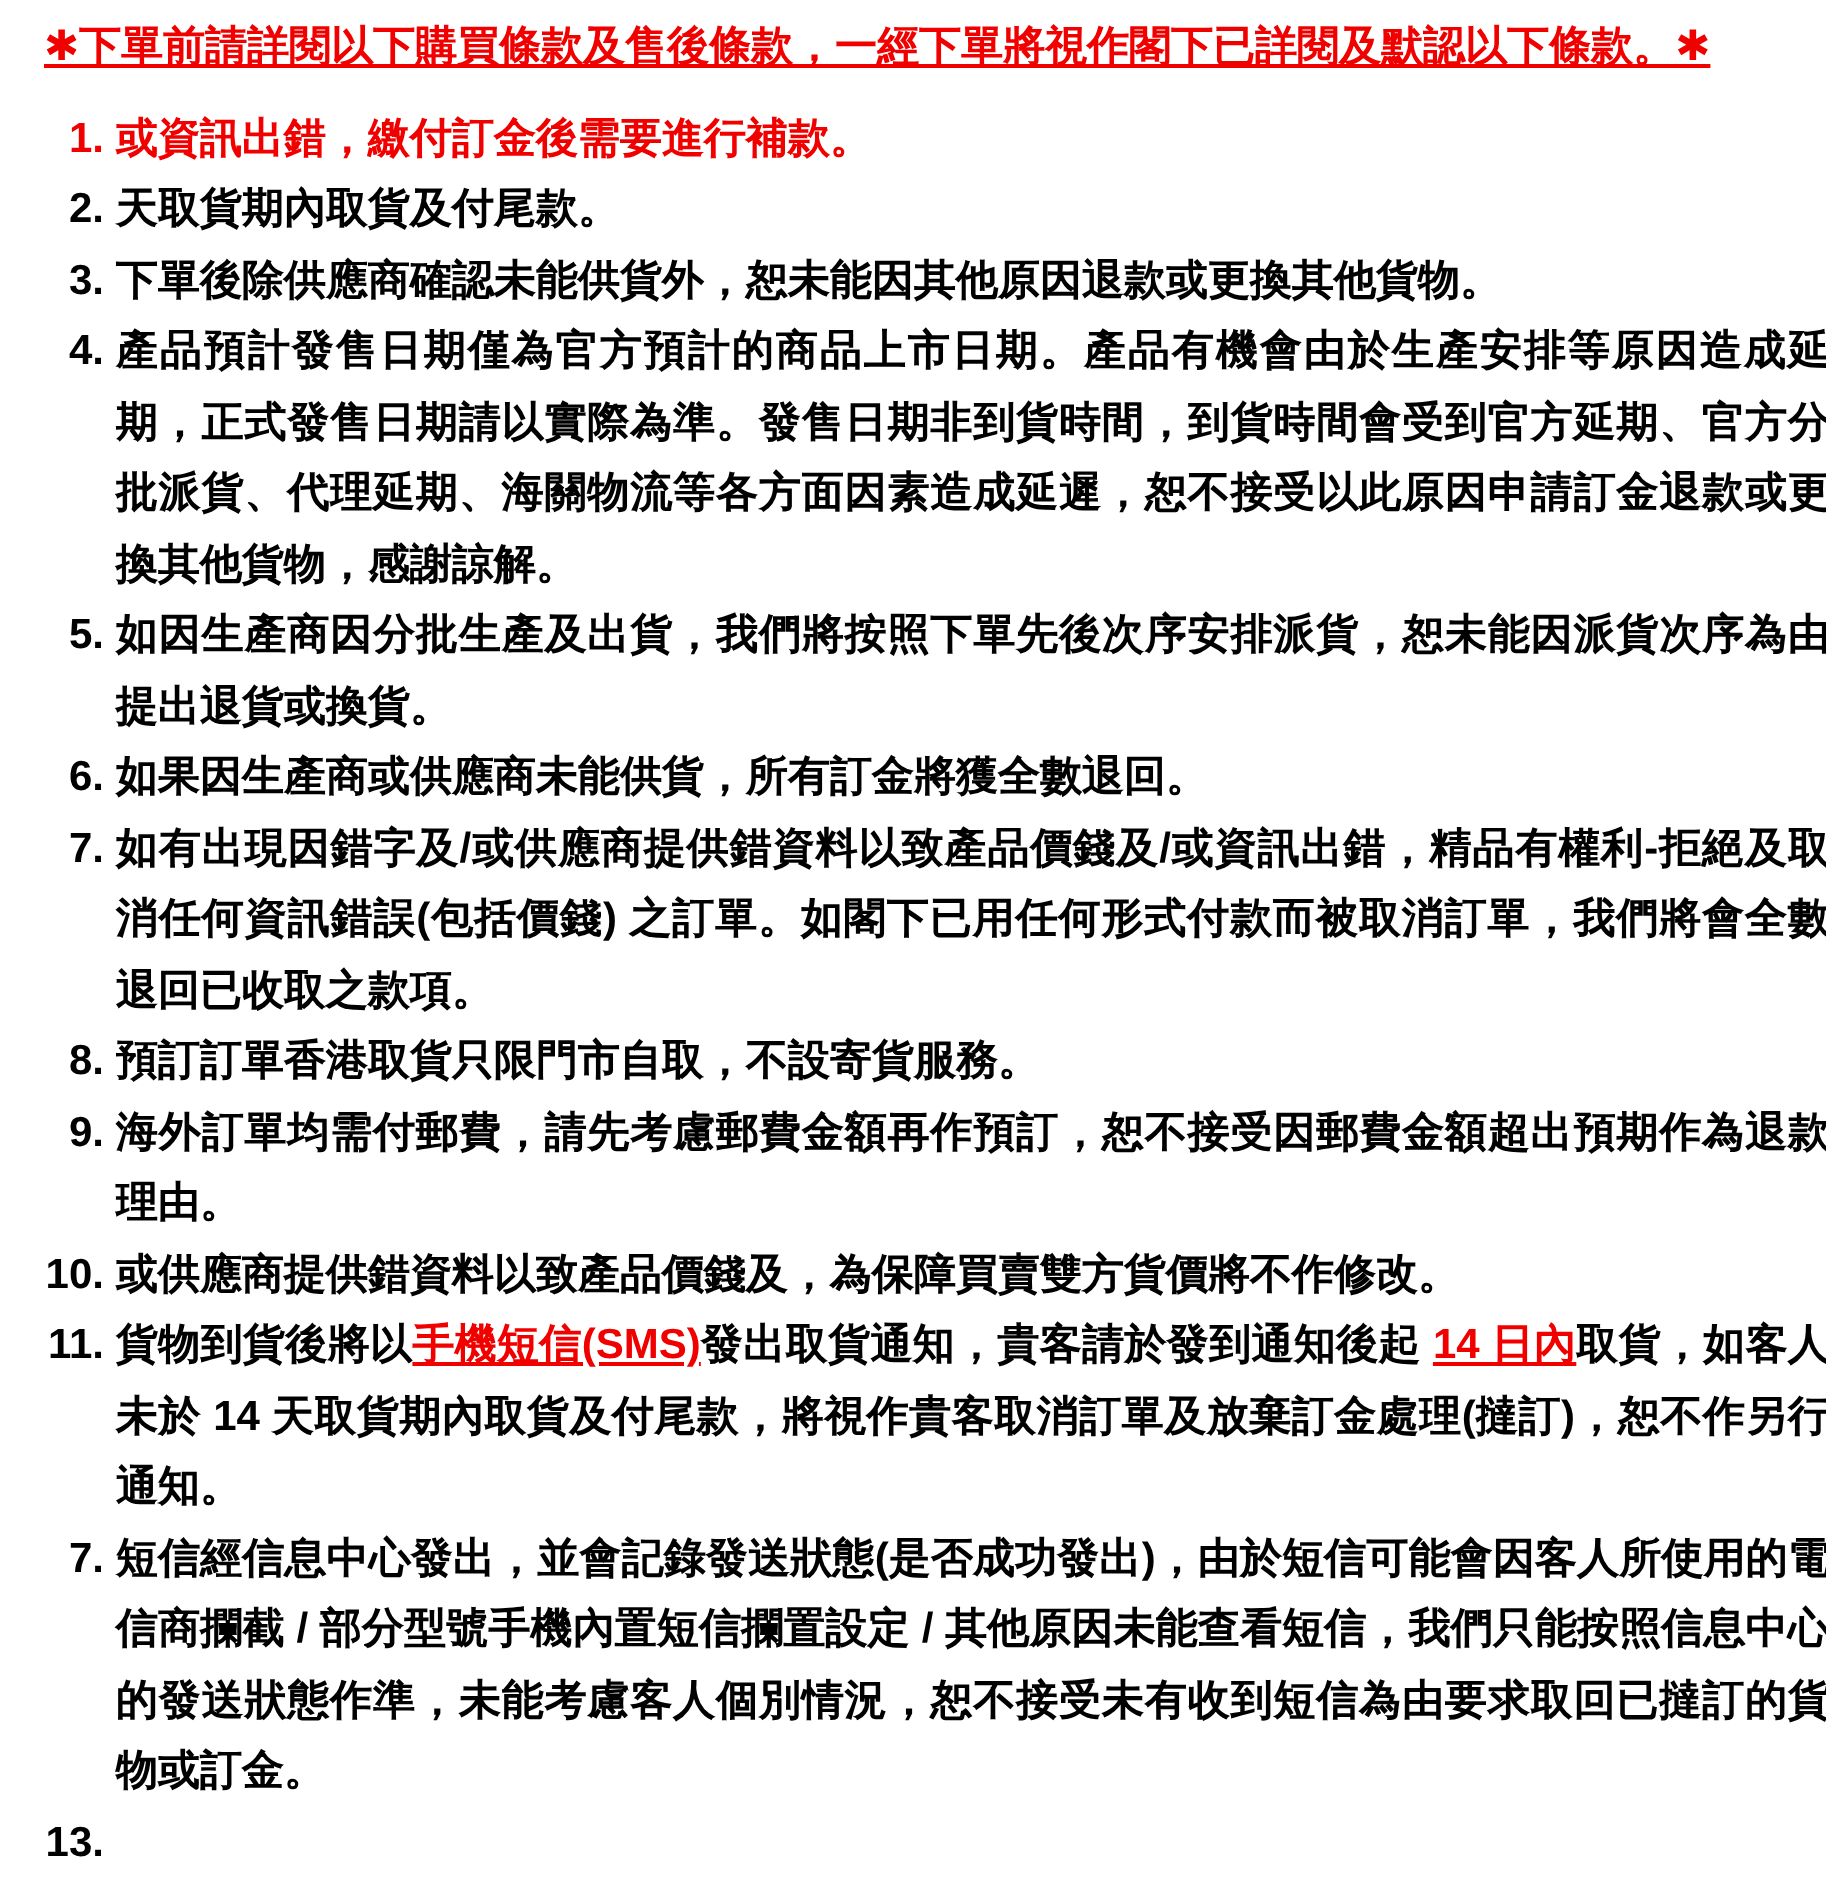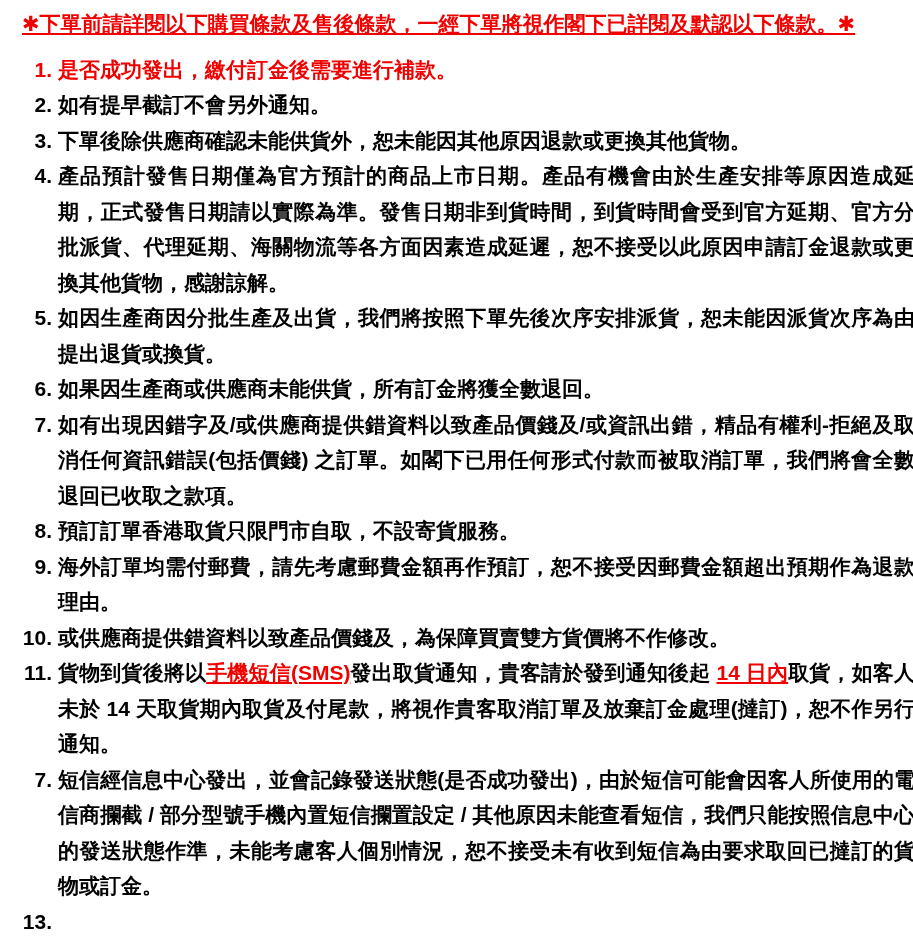--- a/index.html
+++ b/index.html
@@ -60,25 +60,25 @@
 </head>
 <body>
 
 <div class="doc">
   <div class="header-line">✱下單前請詳閱以下購買條款及售後條款，一經下單將視作閣下已詳閱及默認以下條款。✱</div>
 
 
   <div class="terms-list">
       <div class="term-item red">
         <span class="term-num">1.</span>
-        <span class="term-text"><span>是否成功發出，繳付訂金後需要進行補款。</span></span>
+        <span class="term-text"><span>或資訊出錯，繳付訂金後需要進行補款。</span></span>
       </div>
       <div class="term-item">
         <span class="term-num">2.</span>
-        <span class="term-text"><span>如有提早截訂不會另外通知。</span></span>
+        <span class="term-text"><span>天取貨期內取貨及付尾款。</span></span>
       </div>
       <div class="term-item">
         <span class="term-num">3.</span>
         <span class="term-text"><span>下單後除供應商確認未能供貨外，恕未能因其他原因退款或更換其他貨物。</span></span>
       </div>
       <div class="term-item">
         <span class="term-num">4.</span>
         <span class="term-text"><span>產品預計發售日期僅為官方預計的商品上市日期。產品有機會由於生產安排等原因造成延期，正式發售日期請以實際為準。發售日期非到貨時間，到貨時間會受到官方延期、官方分批派貨、代理延期、海關物流等各方面因素造成延遲，恕不接受以此原因申請訂金退款或更換其他貨物，感謝諒解。</span></span>
       </div>
       <div class="term-item">

